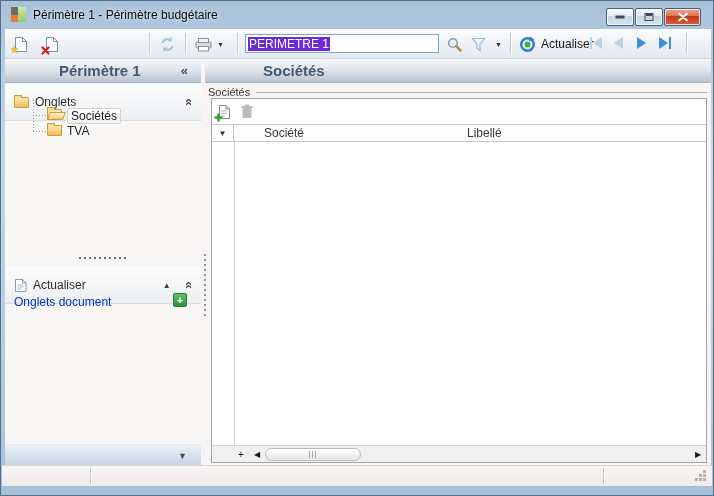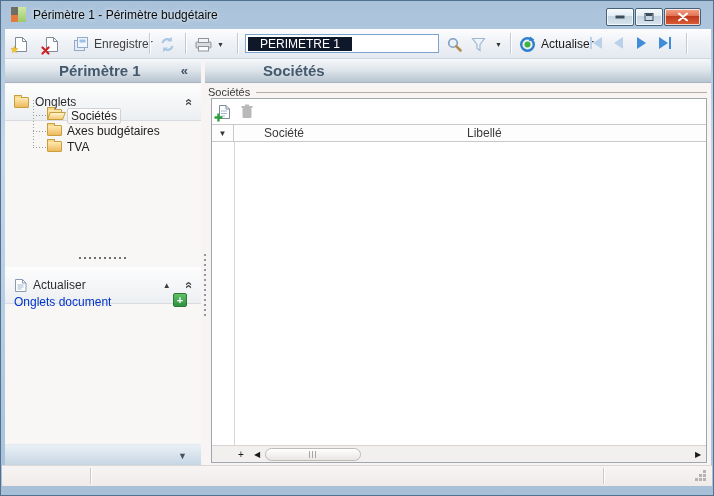--- a/index.html
+++ b/index.html
@@ -26,21 +26,21 @@
              border:1px solid #3c4c58;box-shadow:inset 0 2px 0 #3c4c58;background:transparent;}
 
   
   .toolbar{left:4px;top:28px;width:706px;height:30px;
            background:linear-gradient(#fdfdfe,#eef1f5 50%,#e4e9f0);border-bottom:1px solid #cdd5df;}
   .tbtn{position:absolute;top:3px;height:24px;display:flex;align-items:center;gap:5px;padding:0 2px;}
   .tsep{position:absolute;top:4px;width:1px;height:21px;background:#c2cad5;box-shadow:1px 0 0 #fff;}
   .tlabel{color:#3f3f3f;}
   .rec-input{position:absolute;left:240px;top:5px;width:194px;height:19px;border:1px solid #7da2ce;
              background:#fff;display:flex;align-items:center;padding:0 2px;}
-  .sel-text{background:#0f172a;color:#fff;padding:0 12px;}
+  .sel-text{background:#6d28d9;color:#fff;padding:0 1px;}
   .drop-arrow{font-size:7px;color:#333;}
   
   .tri{width:0;height:0;border-top:6px solid transparent;border-bottom:6px solid transparent;}
   .tri.r{border-left:9px solid #3f8cd8;} .tri.l{border-right:9px solid #3f8cd8;} .tri.pale.l{border-right-color:#b9d2ea;}
   .navbar{width:2px;height:12px;background:#3f8cd8;} .navbar.pale{background:#b9d2ea;}
   .navbtn{position:absolute;top:8px;display:flex;align-items:center;gap:1px;}
 
   
   .content{left:4px;top:58px;width:706px;height:408px;background:#f7f4f3;}
 
@@ -174,30 +174,20 @@
         <svg width="15" height="17" viewBox="0 0 15 17">
             <path d="M2.5 1.5h7l4 4v10h-11z" fill="#fff" stroke="#7e8c9a"></path>
             <path d="M9.5 1.5v4h4" fill="none" stroke="#7e8c9a"></path>
           </svg>
         <svg class="badge" width="9" height="9" viewBox="0 0 9 9">
             <path d="M1.5 1.5l6 6M7.5 1.5l-6 6" stroke="#cc2222" stroke-width="2.2" stroke-linecap="round"></path>
           </svg>
       </span>
     </div>
 
-    <div class="tbtn" style="left:66px;">
-      <span class="icon-wrap">
-        <svg width="16" height="16" viewBox="0 0 16 16">
-            <rect x="1.5" y="4.5" width="10" height="10" fill="#e4edf7" stroke="#93abc6"></rect>
-            <rect x="4.5" y="1.5" width="10" height="10" fill="#f0f6fc" stroke="#93abc6"></rect>
-            <rect x="6.5" y="3.5" width="6" height="3" fill="#9fc0e0"></rect>
-          </svg>
-      </span>
-      <span class="tlabel">Enregistrer</span>
-    </div>
 
     <div class="tsep" style="left:144px;"></div>
 
     <div class="tbtn" style="left:152px;">
       <span class="icon-wrap">
         <svg width="17" height="17" viewBox="0 0 17 17">
             <path d="M3.5 7a5 5 0 0 1 8-2.8" fill="none" stroke="#a9c7e4" stroke-width="2.2"></path>
             <path d="M12.8 0.8v4.6h-4.6z" fill="#a9c7e4"></path>
             <path d="M13.5 10a5 5 0 0 1-8 2.8" fill="none" stroke="#a9c7e4" stroke-width="2.2"></path>
             <path d="M4.2 16.2v-4.6h4.6z" fill="#a9c7e4"></path>
@@ -288,24 +278,20 @@
         <span class="folder"></span>
         <span class="slabel">Onglets</span>
         <span class="chev2">«</span>
       </div>
 
       <div class="tree">
         <div class="kids">
           <div class="trow kid">
             <span class="folder open kid-icon"></span>
             <span class="kid-label chip">Sociétés</span>
-          </div>
-          <div class="trow kid">
-            <span class="folder kid-icon"></span>
-            <span class="kid-label">Axes budgétaires</span>
           </div>
           <div class="trow kid">
             <span class="folder kid-icon"></span>
             <span class="kid-label">TVA</span>
           </div>
         </div>
       </div>
 
       <div class="hdots"></div>
 

